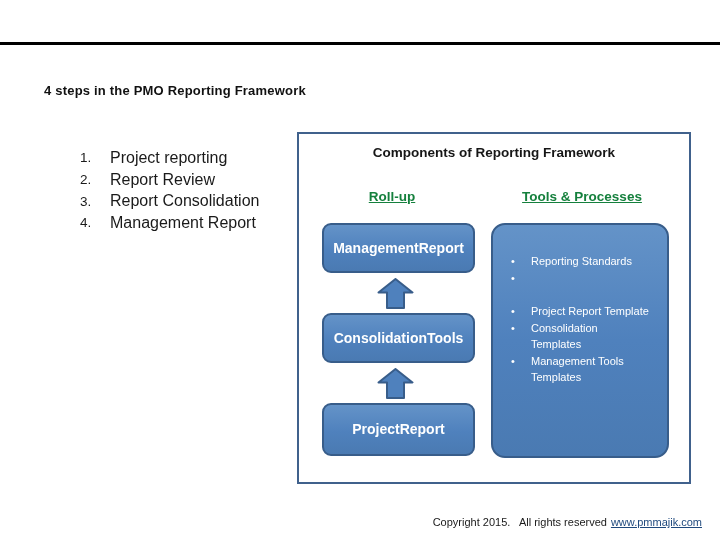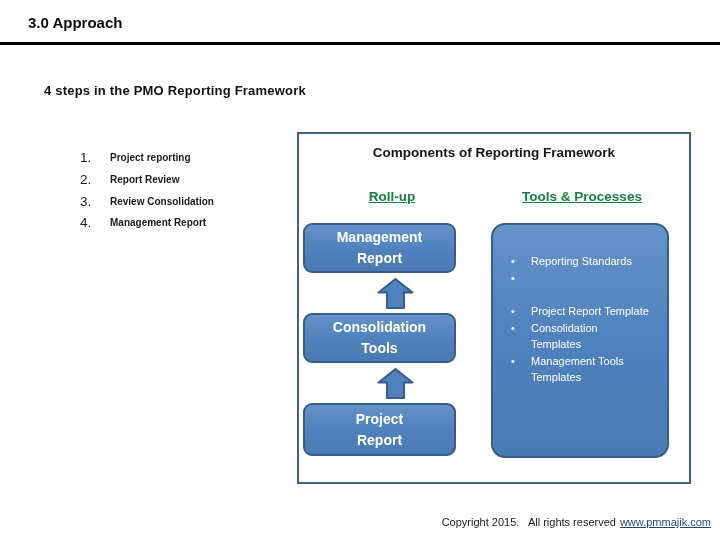--- a/index.html
+++ b/index.html
@@ -31,21 +31,21 @@
 
   
   .steps {
     position: absolute; left: 80px; top: 147px;
   }
   .step-row { display: flex; height: 21.7px; align-items: center; }
   .step-num {
     width: 22px; font-size: 13.5px; font-weight: normal; color: #1a1a1a;
   }
   .step-label {
-    margin-left: 8px; font-size: 10px; font-weight: bold; color: #1a1a1a;
+    margin-left: 8px; font-size: 16px; font-weight: normal; color: #1a1a1a;
   }
 
   
   .diagram {
     position: absolute; left: 297px; top: 132px;
     width: 394px; height: 352px;
     background: #ffffff;
     border: 2px solid #40618c;
   }
   .diagram-title {
@@ -55,26 +55,26 @@
   .col-header {
     position: absolute; top: 55px;
     font-size: 13.5px; font-weight: bold; color: #15803d;
     text-decoration: underline; text-align: center;
   }
   .col-header.left  { left: 13px;  width: 160px; }
   .col-header.right { left: 193px; width: 180px; }
 
   
   .flow-box {
-    position: absolute; left: 4px; width: 153px;
+    position: absolute; left: 23px; width: 153px;
     background: linear-gradient(180deg, #6493c8 0%, #4f81bd 55%, #4a7ab2 100%);
     border: 2px solid #385d8a;
     border-radius: 9px;
     color: #ffffff;
-    display: flex; flex-direction: column;
+    display: flex; 
     align-items: center; justify-content: center;
     text-align: center;
     font-size: 14px; font-weight: bold; line-height: 21px;
   }
   .flow-box.b0 { top: 89px;  height: 50px; }
   .flow-box.b1 { top: 179px; height: 50px; }
   .flow-box.b2 { top: 269px; height: 53px; }
 
   .up-arrow {
     position: absolute; left: 78px; width: 37px; height: 31px;
@@ -98,52 +98,51 @@
     width: 26px; flex: 0 0 26px; text-align: left;
     padding-left: 6px;
     font-size: 11px; line-height: 16.5px;
   }
   .bullet-text {
     width: 118px; font-size: 11px; line-height: 16.5px;
   }
 
   
   .footer {
-    position: absolute; right: 9px; top: 516px;
+    position: absolute; right: 18px; top: 516px;
     font-size: 11px; color: #1a1a1a;
     white-space: pre-wrap;
     padding-left: 6px;
   }
   .footer-link {
     color: #1f497d; text-decoration: underline; cursor: pointer;
     margin-left: 4px;
   }
 </style>
 </head>
 <body>
 
 <div class="slide">
 
-  <div class="slide-title">3.0 Approach</div>
   <div class="header-rule"></div>
 
   <div class="subtitle">4 steps in the PMO Reporting Framework</div>
 
   <div class="steps">
     <div class="step-row">
       <span class="step-num">1.</span>
       <span class="step-label">Project reporting</span>
     </div>
     <div class="step-row">
       <span class="step-num">2.</span>
       <span class="step-label">Report Review</span>
     </div>
     <div class="step-row">
       <span class="step-num">3.</span>
-      <span class="step-label">Review Consolidation</span>
+      <span class="step-label">Report Consolidation</span>
     </div>
     <div class="step-row">
       <span class="step-num">4.</span>
       <span class="step-label">Management Report</span>
     </div>
   </div>
 
   <div class="diagram">
     <div class="diagram-title">Components of Reporting Framework</div>
 

